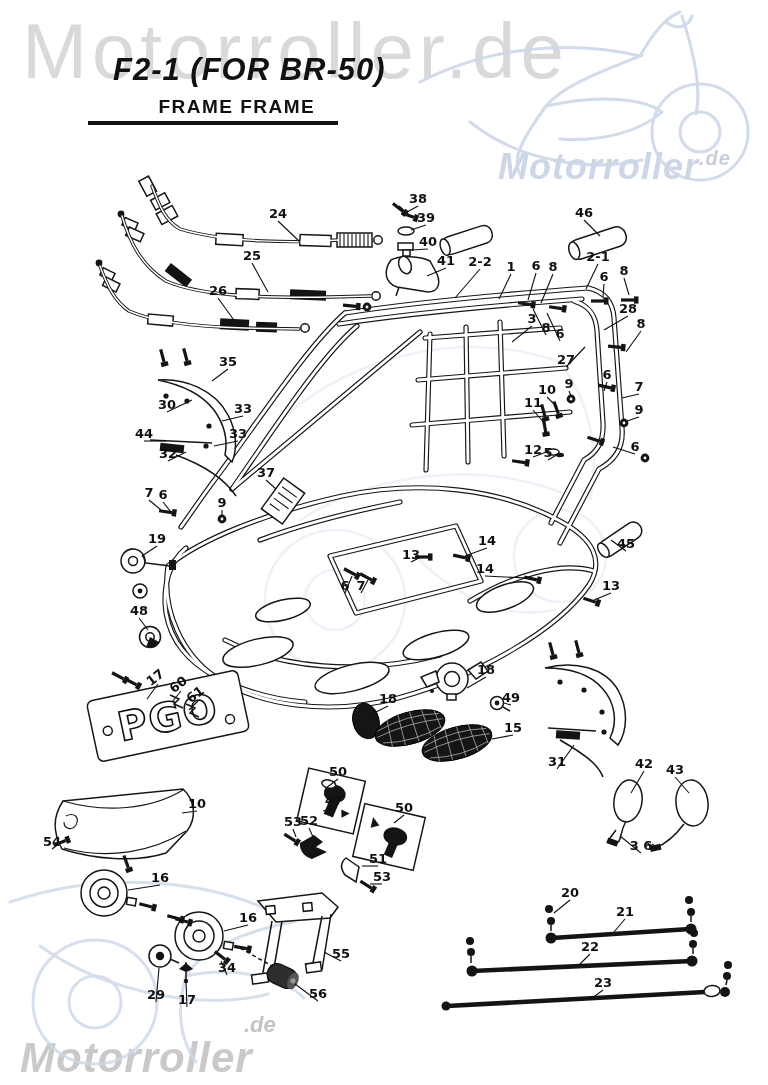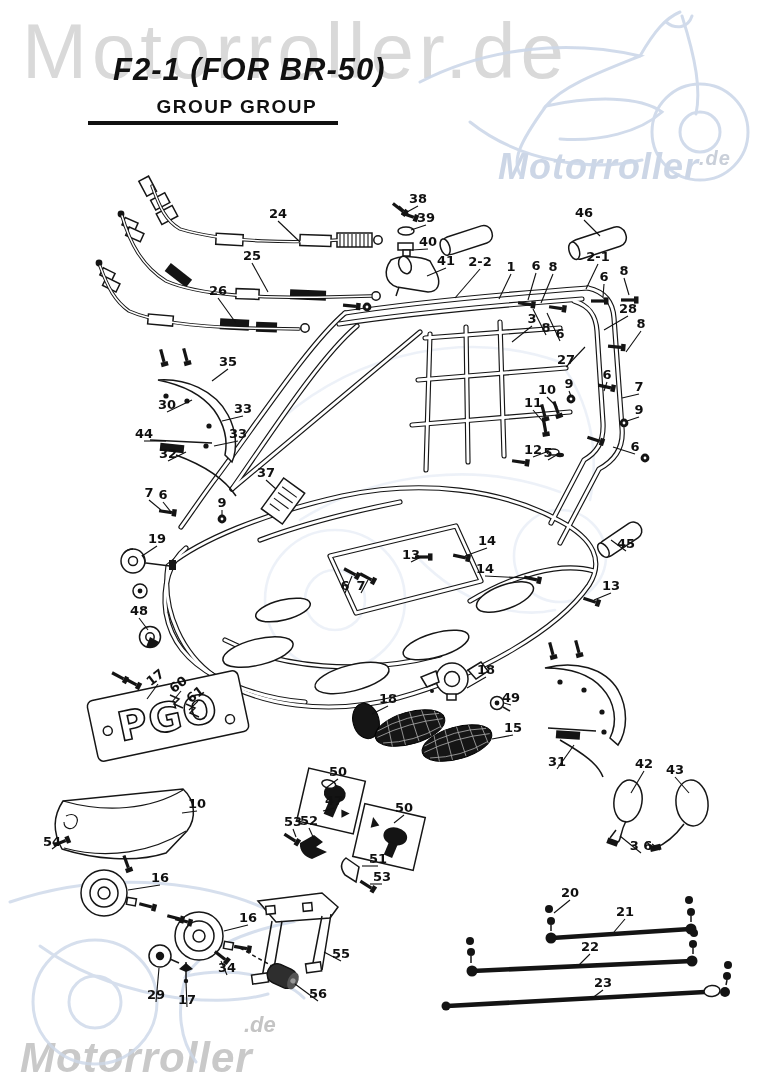--- a/index.html
+++ b/index.html
@@ -39,21 +39,21 @@
 
 <div class="page">
 
   <div class="wm wm-top">Motorroller.de</div>
   <div class="wm wm-blue"><span>Motorroller</span><span class="dom">.de</span></div>
   <div class="wm wm-bottom">Motorroller</div>
   <div class="wm wm-bottom-dom">.de</div>
 
   <div class="titleblock">
     <div class="title">F2-1 (FOR BR-50)</div>
-    <div class="subtitle">GROUP GROUP</div>
+    <div class="subtitle">FRAME FRAME</div>
     <div class="rule"></div>
   </div>
 
   <svg class="art" width="768" height="1085" viewBox="0 0 768 1085">
 
     <g opacity="0.9">
       <circle class="sc" cx="700" cy="132" r="48"></circle>
       <circle class="sc" cx="700" cy="132" r="20"></circle>
       <path class="sc" d="M420,82 C490,46 570,40 640,56 C600,72 562,86 546,106 C592,96 640,96 662,112 C640,132 600,142 560,139"></path>
       <path class="sc" d="M546,106 C520,142 510,162 522,177"></path>

